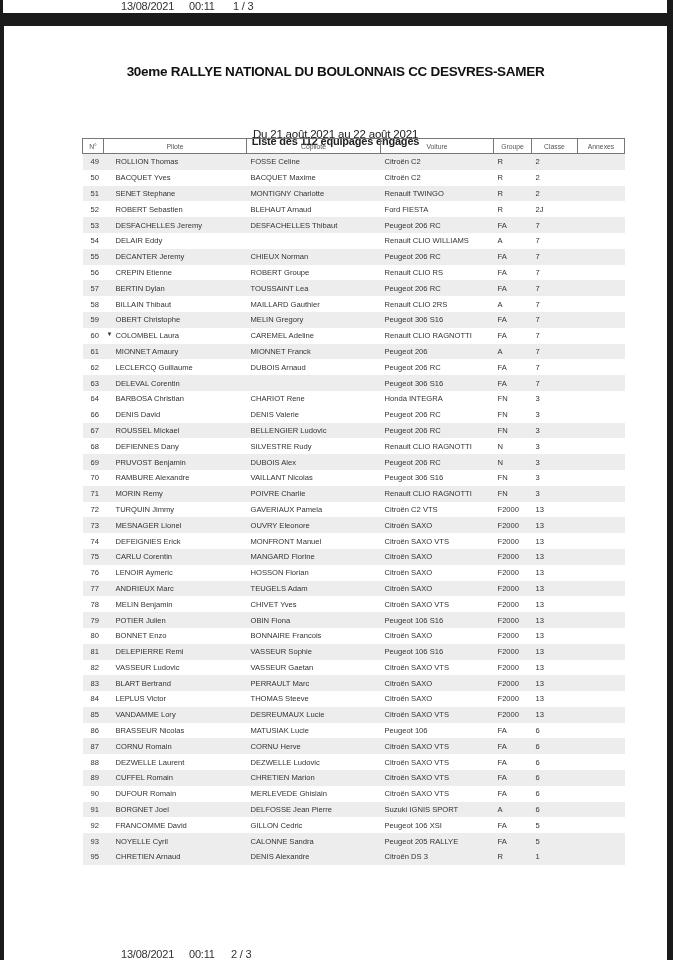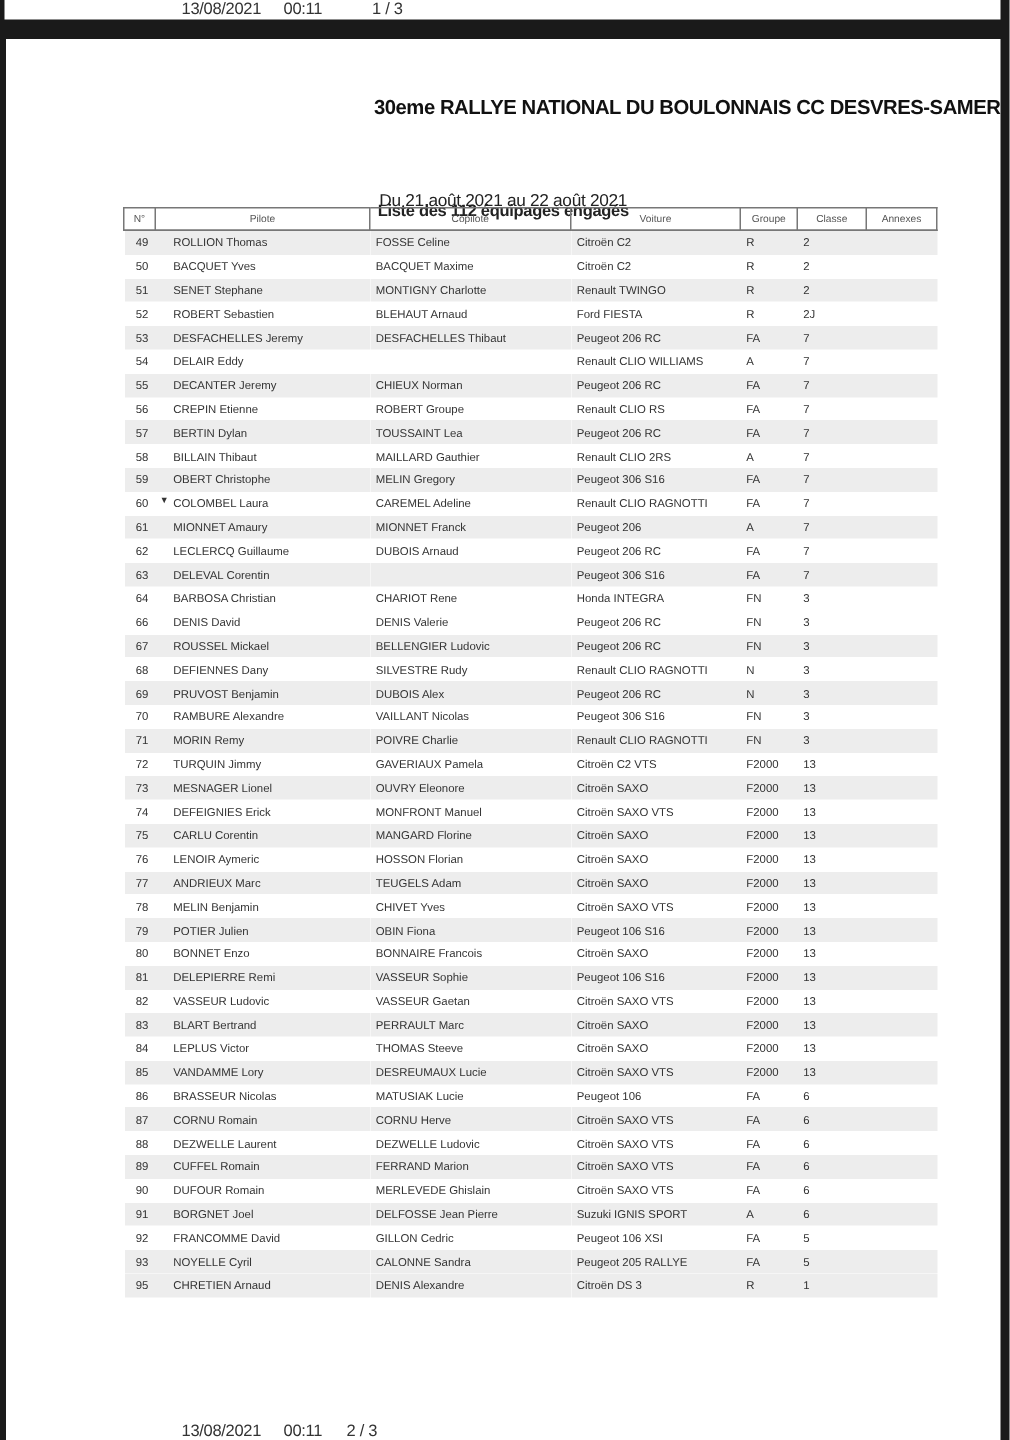--- a/index.html
+++ b/index.html
@@ -16,21 +16,21 @@
     .footer-text {
       position: absolute; font-size: 11px; color: #333; letter-spacing: -0.2px;
       font-family: Liberation Sans, sans-serif;
     }
     .footer-text span { position: absolute; white-space: nowrap; }
     .page {
       position: absolute; left: 4px; top: 26px; width: 663px; height: 934px;
       background: #fff;
     }
     .title {
-      position: absolute; left: 0; width: 663px; top: 38px; text-align: right;
+      position: absolute; left: 0; width: 663px; top: 38px; text-align: center;
       font-weight: bold; font-size: 13.5px; color: #111; letter-spacing: -0.3px;
     }
     .subtitle {
       position: absolute; left: 0; width: 663px; text-align: center;
       font-size: 11px; color: #222; letter-spacing: -0.2px;
     }
     .subtitle.bold { font-weight: bold; top: 109px; font-size: 11px; }
     .subtitle.dates { top: 102px; font-size: 11.5px; }
     table {
       position: absolute; left: 78px; top: 112px;
@@ -52,21 +52,21 @@
       position: absolute; left: 3px; top: 3px; font-size: 6px; color: #333;
     }
   </style>
 </head>
 <body>
 
 <div class="top-strip"></div>
 <div class="footer-text" style="left:0; top:0; width:673px; height:13px;">
   <span style="left:121px; top:0;">13/08/2021</span>
   <span style="left:189px; top:0;">00:11</span>
-  <span style="left:248px; top:0;">1 / 3</span>
+  <span style="left:233px; top:0;">1 / 3</span>
 </div>
 
 <div class="page">
   <div class="title">30eme RALLYE NATIONAL DU BOULONNAIS CC DESVRES-SAMER</div>
   <div class="subtitle bold">Liste des 112 équipages engagés</div>
   <div class="subtitle dates">Du 21 août 2021 au 22 août 2021</div>
 
   <table>
     <colgroup>
       <col style="width:21px">
@@ -436,21 +436,21 @@
           <td class="pilote"><span>DEZWELLE Laurent</span></td>
           <td>DEZWELLE Ludovic</td>
           <td>Citroën SAXO VTS</td>
           <td>FA</td>
           <td>6</td>
           <td></td>
         </tr>
         <tr class="shade">
           <td class="num">89</td>
           <td class="pilote"><span>CUFFEL Romain</span></td>
-          <td>FERRAND Marion</td>
+          <td>CHRETIEN Marion</td>
           <td>Citroën SAXO VTS</td>
           <td>FA</td>
           <td>6</td>
           <td></td>
         </tr>
         <tr>
           <td class="num">90</td>
           <td class="pilote"><span>DUFOUR Romain</span></td>
           <td>MERLEVEDE Ghislain</td>
           <td>Citroën SAXO VTS</td>

